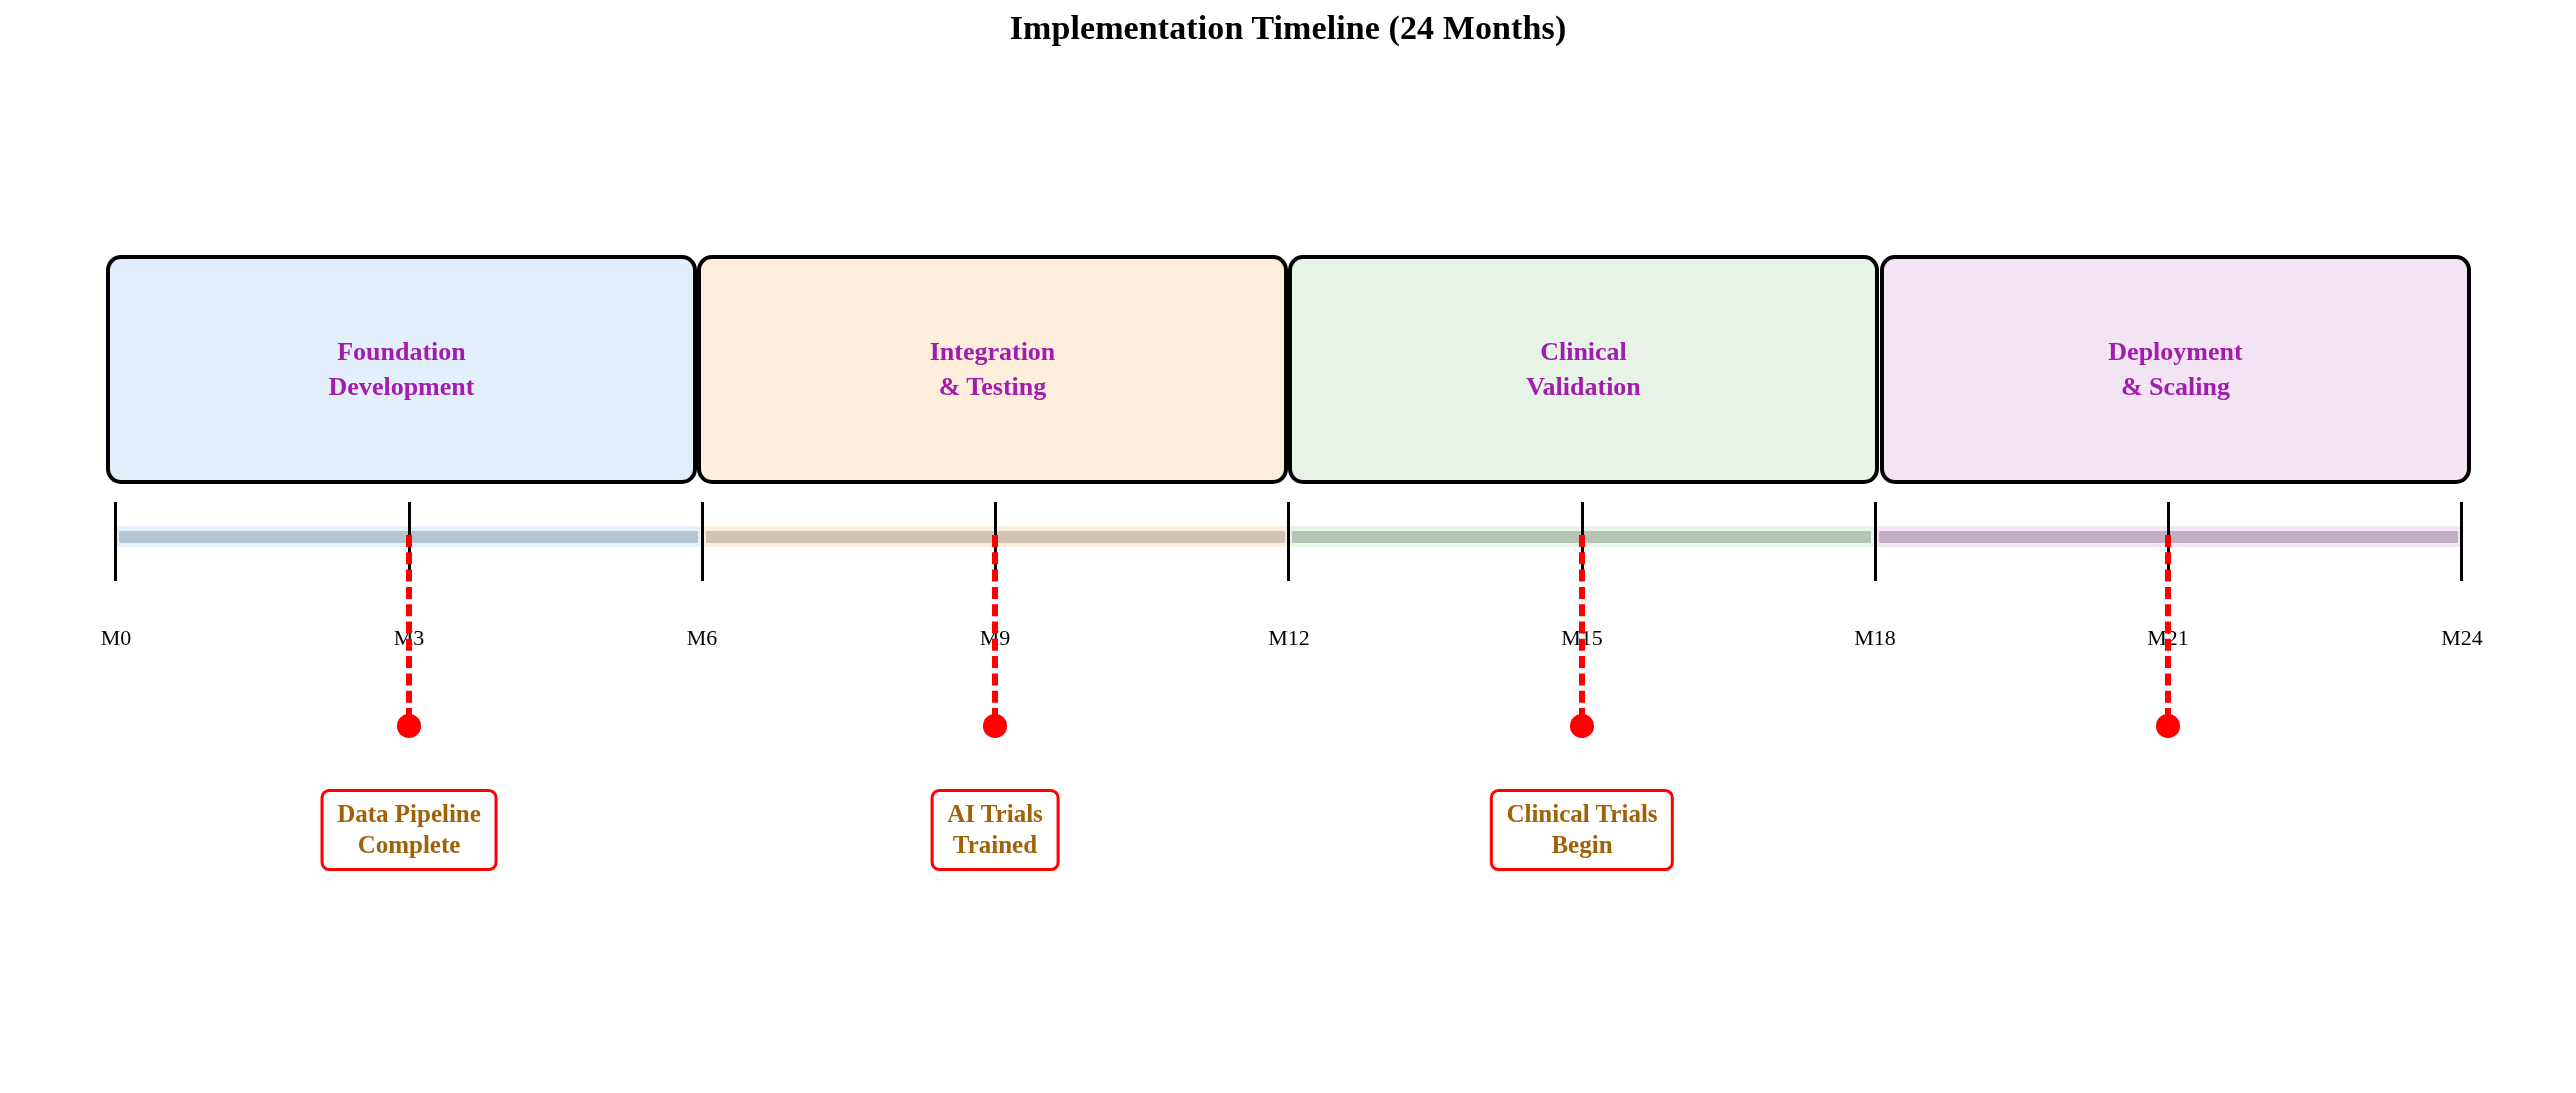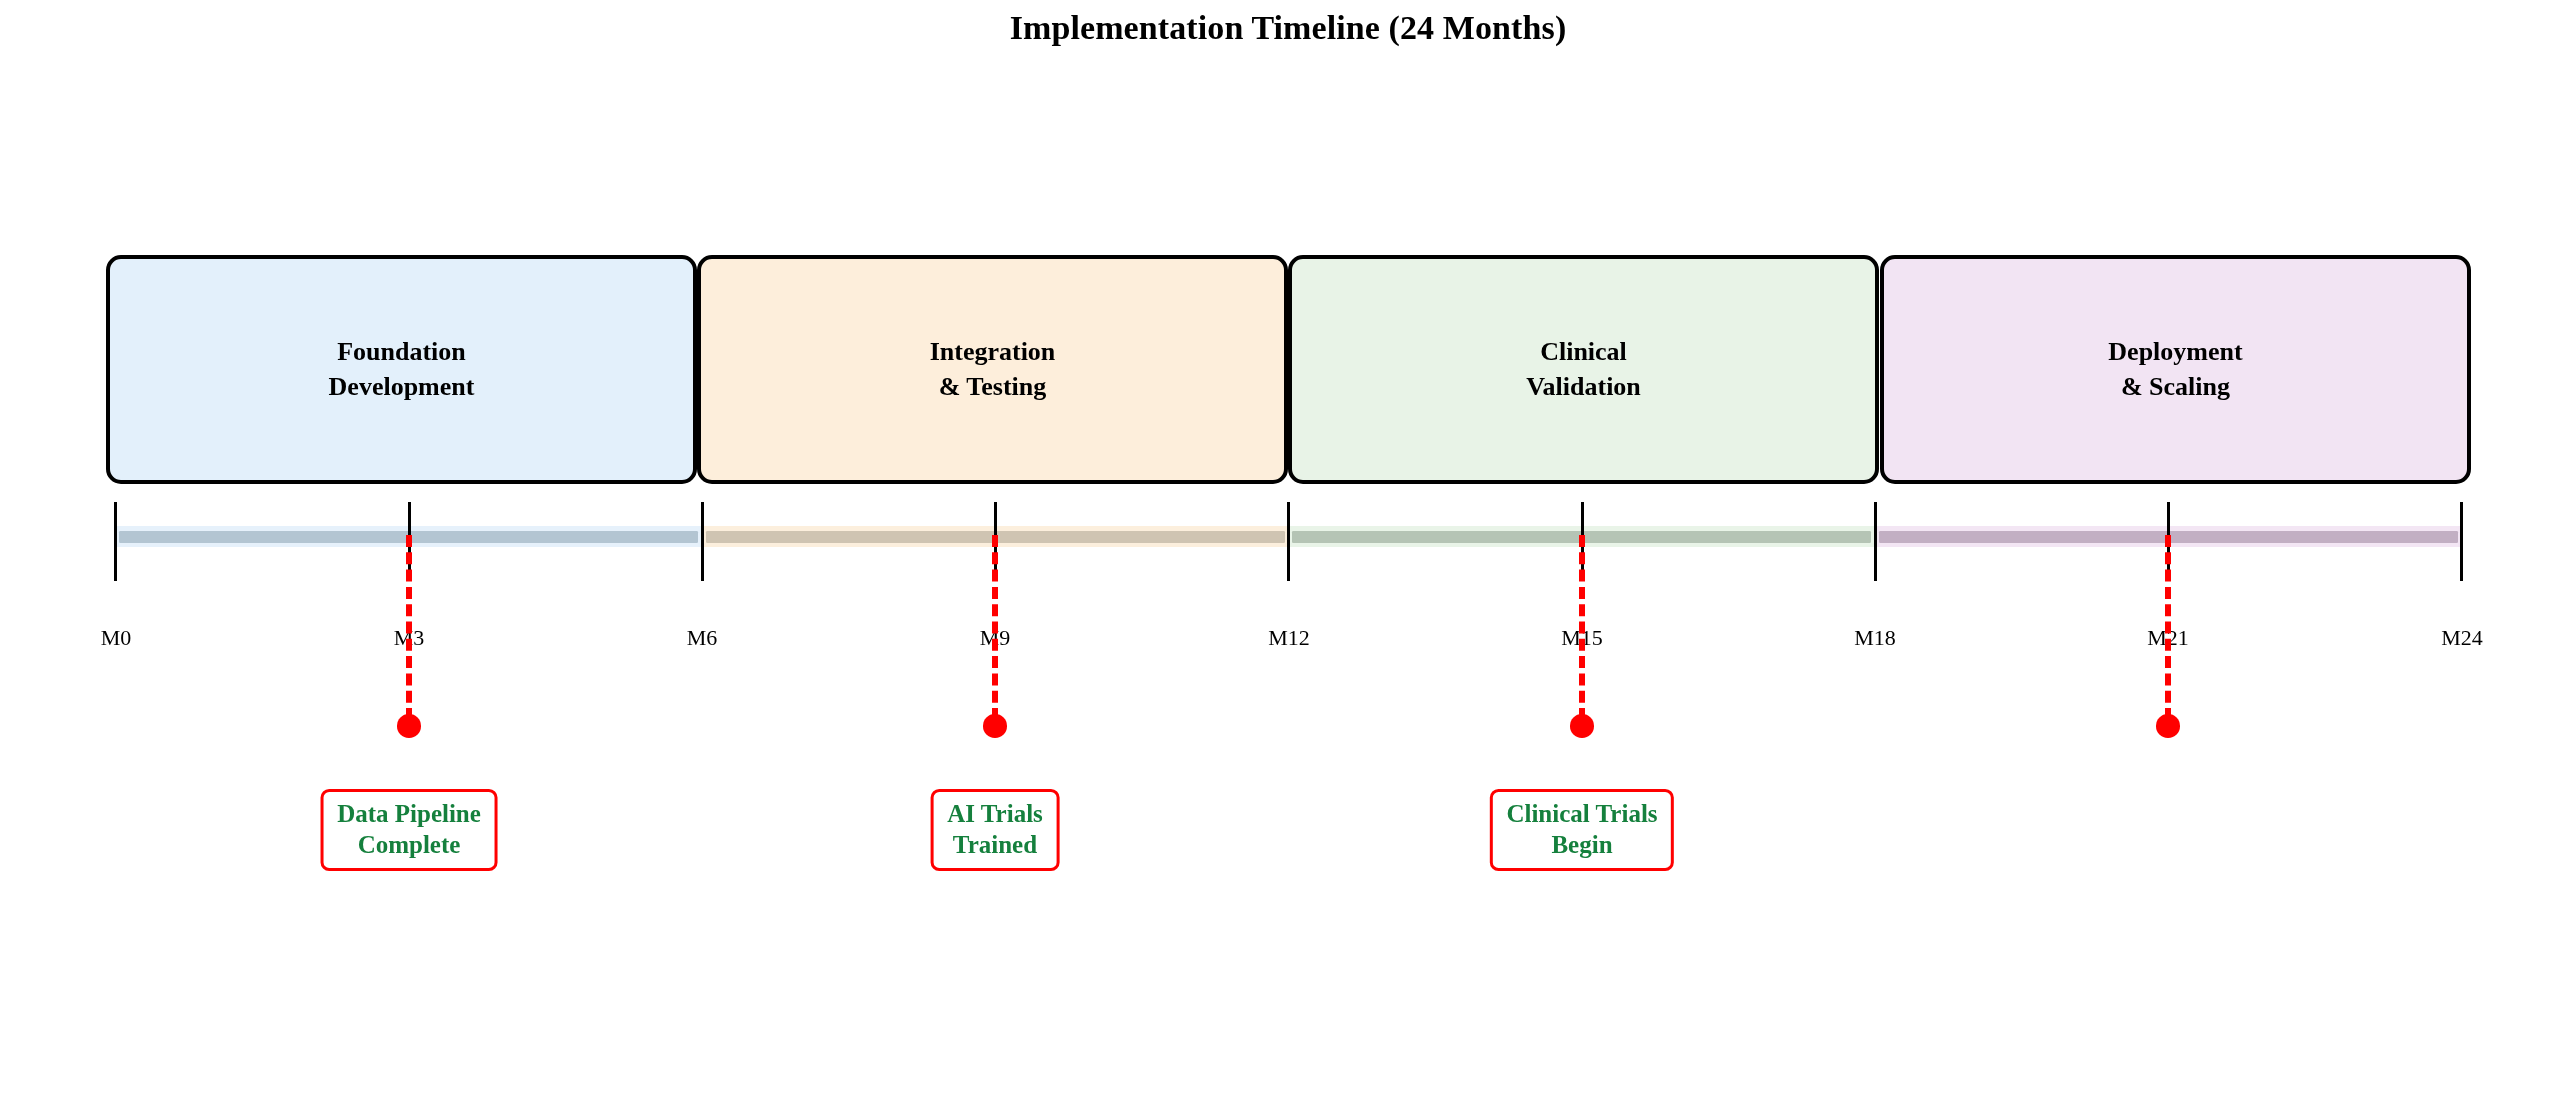--- a/index.html
+++ b/index.html
@@ -50,21 +50,21 @@
     display: flex;
     align-items: center;
     justify-content: center;
     text-align: center;
   }
   .phase-label {
     font-size: 26px;
     font-weight: bold;
     line-height: 1.32;
     font-family: "Liberation Serif", "DejaVu Serif", serif;
-    color: #000000;
+    color: #a21caf;
     white-space: pre-line;
   }
 
   
   #axis-area {
     position: absolute;
     left: 0;
     top: 0;
     width: 2240px;
     height: 1093px;
@@ -125,21 +125,21 @@
     border-radius: 8.6px;
     background: #ffffff;
     padding: 6.2px 13.6px 7.4px 13.6px;
     text-align: center;
   }
   .milestone-text {
     font-size: 25px;
     font-weight: bold;
     line-height: 1.24;
     font-family: "Liberation Serif", "DejaVu Serif", serif;
-    color: #15803d;
+    color: #a16207;
     white-space: pre-line;
   }
 </style>
 </head>
 <body>
 
 <div id="canvas">
 
   <div id="chart-title">Implementation Timeline (24 Months)</div>
 

